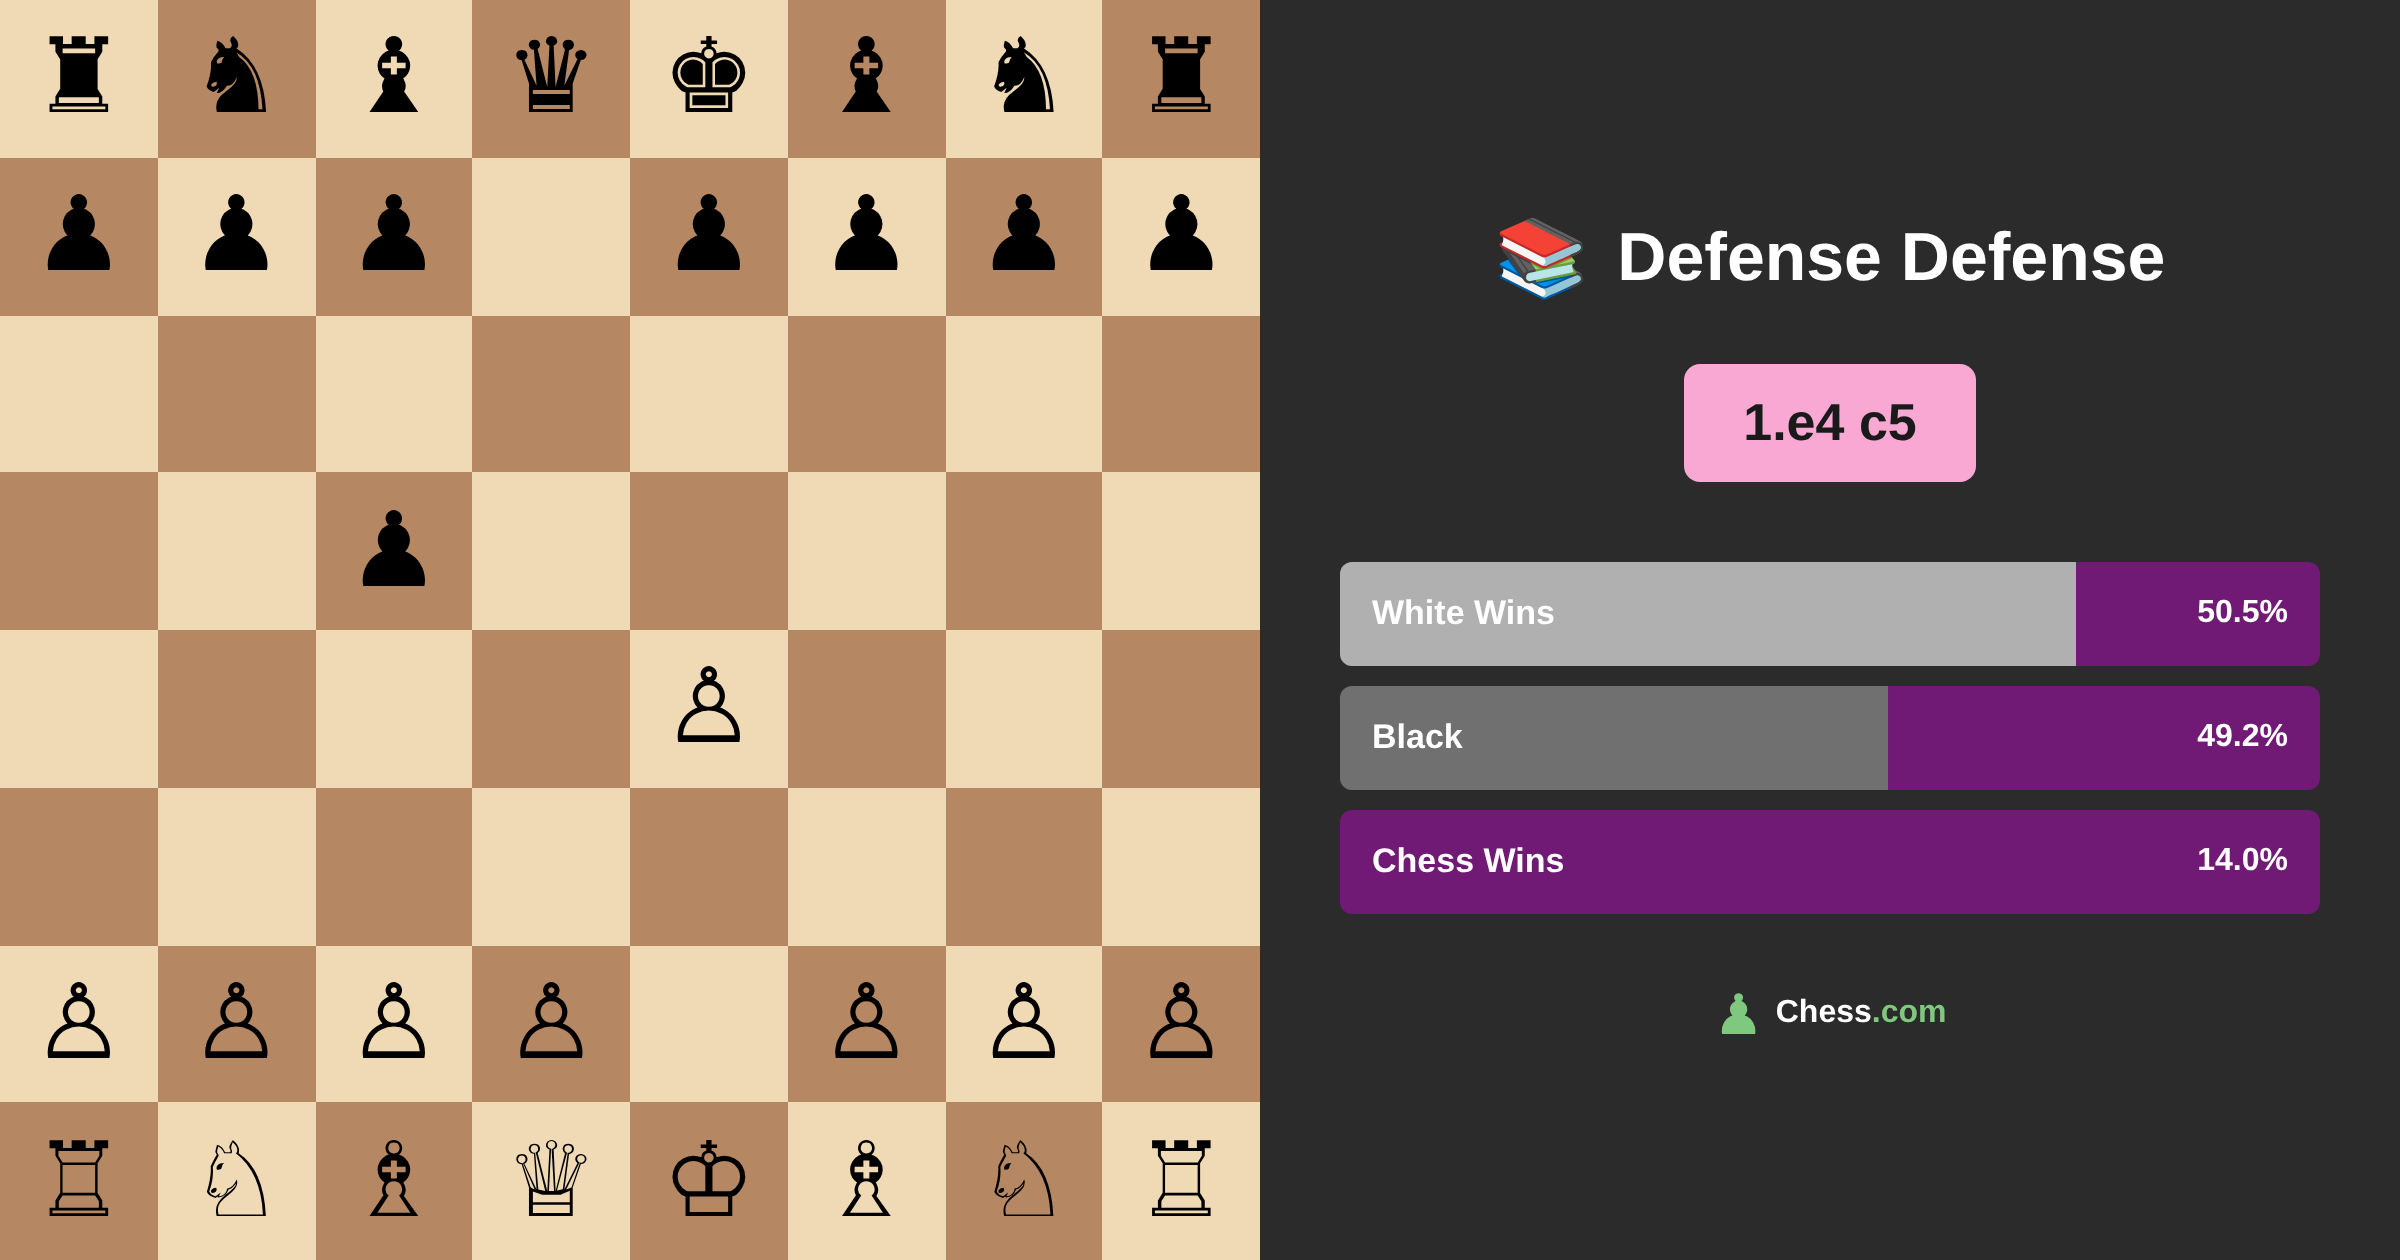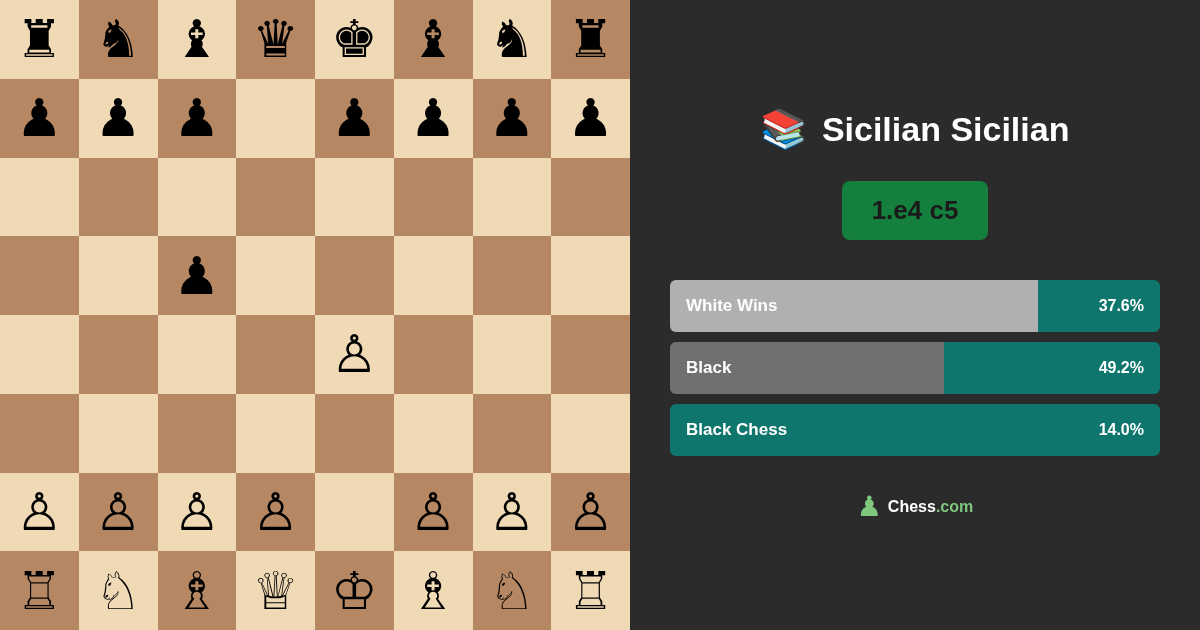--- a/index.html
+++ b/index.html
@@ -63,40 +63,40 @@
       font-size: 38px;
     }
 
     .opening-title {
       font-size: 34px;
       font-weight: 700;
       color: #ffffff;
     }
 
     .moves-badge {
-      background: #15803d;
+      background: #f9a8d4;
       color: #1a1a1a;
       font-size: 26px;
       font-weight: 700;
       padding: 14px 30px;
       border-radius: 8px;
       margin-bottom: 20px;
     }
 
     .stats-container {
       width: 100%;
       display: flex;
       flex-direction: column;
       gap: 10px;
     }
 
     .stat-row {
       display: flex;
       align-items: center;
-      background: #0f766e;
+      background: #701a75;
       border-radius: 6px;
       overflow: hidden;
       height: 52px;
       position: relative;
     }
 
     .stat-bar {
       position: absolute;
       left: 0;
       top: 0;
@@ -215,38 +215,38 @@
       <div class="cell dark">♔</div>
       <div class="cell light">♗</div>
       <div class="cell dark">♘</div>
       <div class="cell light">♖</div>
     </div>
 </div>
 
 <div class="info-section">
   <div class="opening-header">
     <span class="opening-icon">📚</span>
-    <span class="opening-title">Sicilian Sicilian</span>
+    <span class="opening-title">Defense Defense</span>
   </div>
 
   <div class="moves-badge">1.e4 c5</div>
 
   <div class="stats-container" id="stats-container">
       <div class="stat-row">
         <div class="stat-bar white-bar" style="width: 75%;"></div>
         <span class="stat-label">White Wins</span>
-        <span class="stat-percent">37.6%</span>
+        <span class="stat-percent">50.5%</span>
       </div>
       <div class="stat-row">
         <div class="stat-bar draw-bar" style="width: 56%;"></div>
         <span class="stat-label">Black</span>
         <span class="stat-percent">49.2%</span>
       </div>
       <div class="stat-row">
-        <span class="stat-label">Black Chess</span>
+        <span class="stat-label">Chess Wins</span>
         <span class="stat-percent">14.0%</span>
       </div>
     </div>
 
   <div class="chess-logo">
     <span class="chess-logo-icon">♟</span>
     <span class="chess-logo-text">
       Chess<span>.com</span>
     </span>
   </div>

